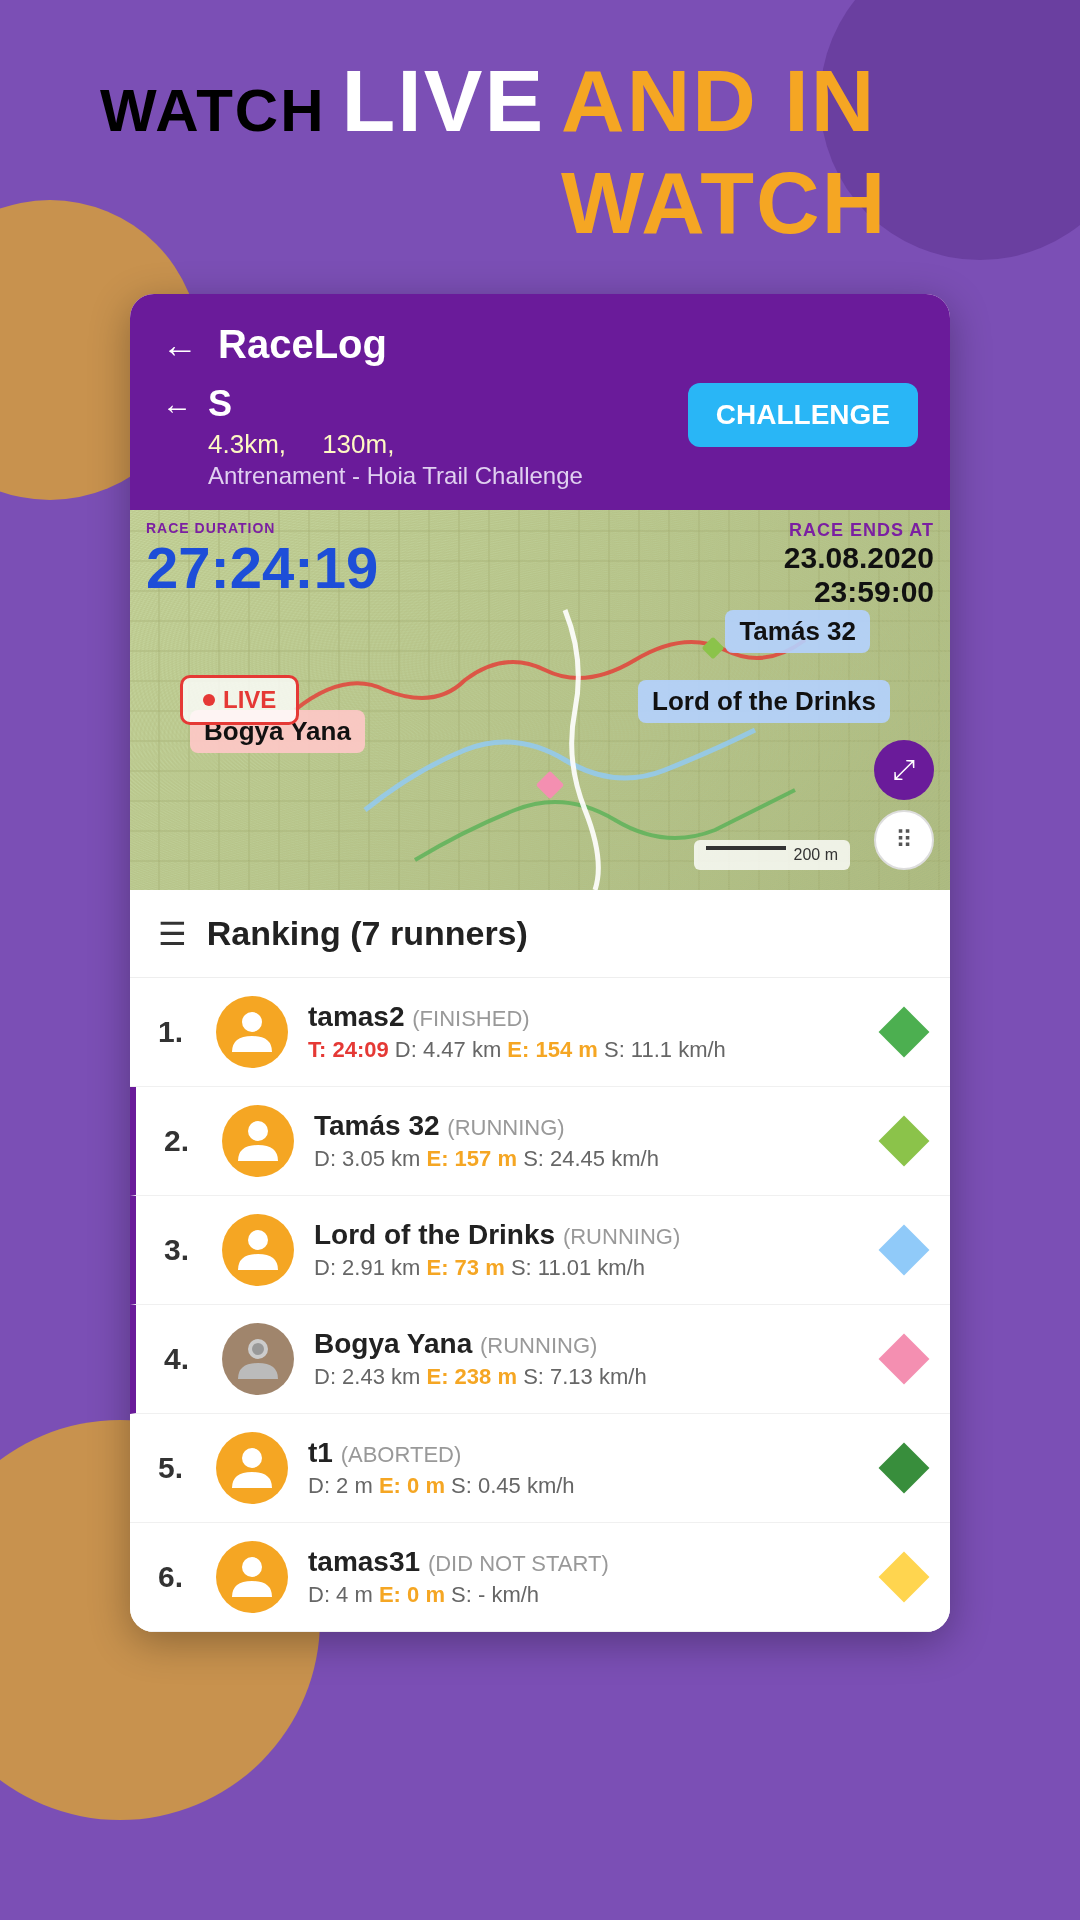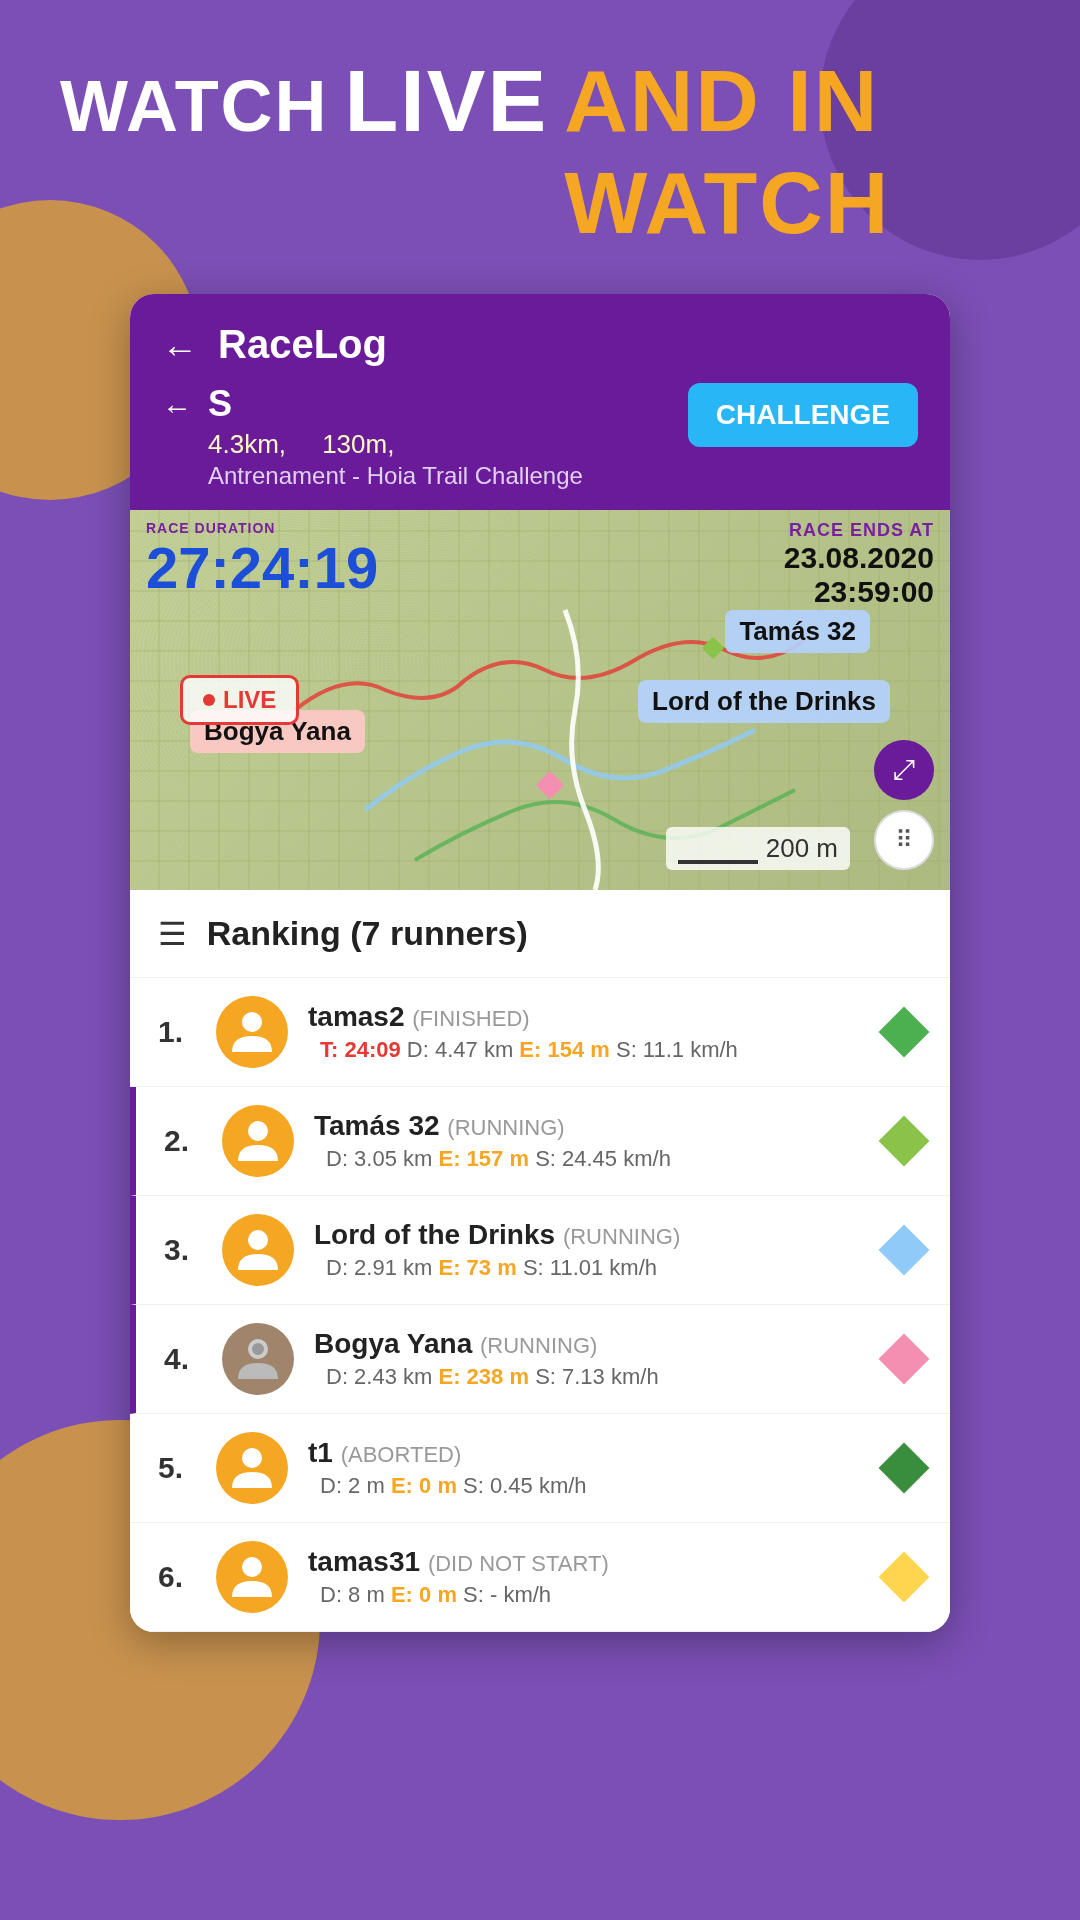--- a/index.html
+++ b/index.html
@@ -44,24 +44,25 @@
     
     .page-header {
       position: relative;
       z-index: 10;
       padding: 50px 60px 20px 60px;
       display: flex;
       align-items: baseline;
       gap: 16px;
     }
     .header-watch {
-      font-size: 72px;
+      font-size: 60px;
       font-weight: 900;
-      color: #ffffff;
+      color: #000000;
       letter-spacing: 2px;
+      margin-left: 40px;
     }
     .header-live {
       font-size: 88px;
       font-weight: 900;
       color: #ffffff;
       letter-spacing: 2px;
     }
     .header-and-in-replay {
       font-size: 88px;
       font-weight: 900;
@@ -279,26 +280,26 @@
       background: #e53935;
       border-radius: 50%;
     }
 
     
     .map-scale {
       position: absolute;
       bottom: 20px;
       right: 100px;
       display: flex;
-      align-items: flex-end;
+      align-items: flex-start;
       gap: 8px;
       background: rgba(255,255,255,0.8);
       border-radius: 6px;
       padding: 6px 12px;
-      font-size: 26px;
+      font-size: 16px;
       color: #333;
     }
     .scale-bar {
       width: 80px;
       height: 4px;
       background: #333;
     }
 
     
     .map-ctrl-expand {
@@ -401,21 +402,20 @@
       font-weight: 700;
     }
     .runner-status {
       font-size: 22px;
       color: #999;
       font-weight: 400;
     }
     .runner-stats-line {
       font-size: 22px;
       margin-top: 4px;
-      margin-left: 12px;
     }
     .stat-t { color: #e53935; font-weight: 600; }
     .stat-d { color: #666; }
     .stat-e { color: #f5a623; font-weight: 600; }
     .stat-s { color: #666; }
     .runner-color-diamond {
       width: 36px;
       height: 36px;
       transform: rotate(45deg);
       flex-shrink: 0;
@@ -613,20 +613,20 @@
       <svg viewBox="0 0 48 48" xmlns="http://www.w3.org/2000/svg">
   <circle cx="24" cy="14" r="10" fill="#fff"></circle>
   <path d="M4 44 Q4 28 24 28 Q44 28 44 44" fill="#fff"></path>
 </svg>
     </div>
     <div class="runner-info">
       <div class="runner-name-line">
         <span class="runner-name-text">tamas31</span>
         <span class="runner-status"> (DID NOT START)</span>
       </div>
-      <div class="runner-stats-line"><span class="stat-d">D: 8 m</span> <span class="stat-e">E: 0 m</span> <span class="stat-s">S: - km/h</span></div>
+      <div class="runner-stats-line"><span class="stat-d">D: 4 m</span> <span class="stat-e">E: 0 m</span> <span class="stat-s">S: - km/h</span></div>
     </div>
     <div class="runner-color-diamond" style="background:#ffd54f"></div>
   </div>
       </div>
   </div>
 
 </div>
 
 </body></html>

